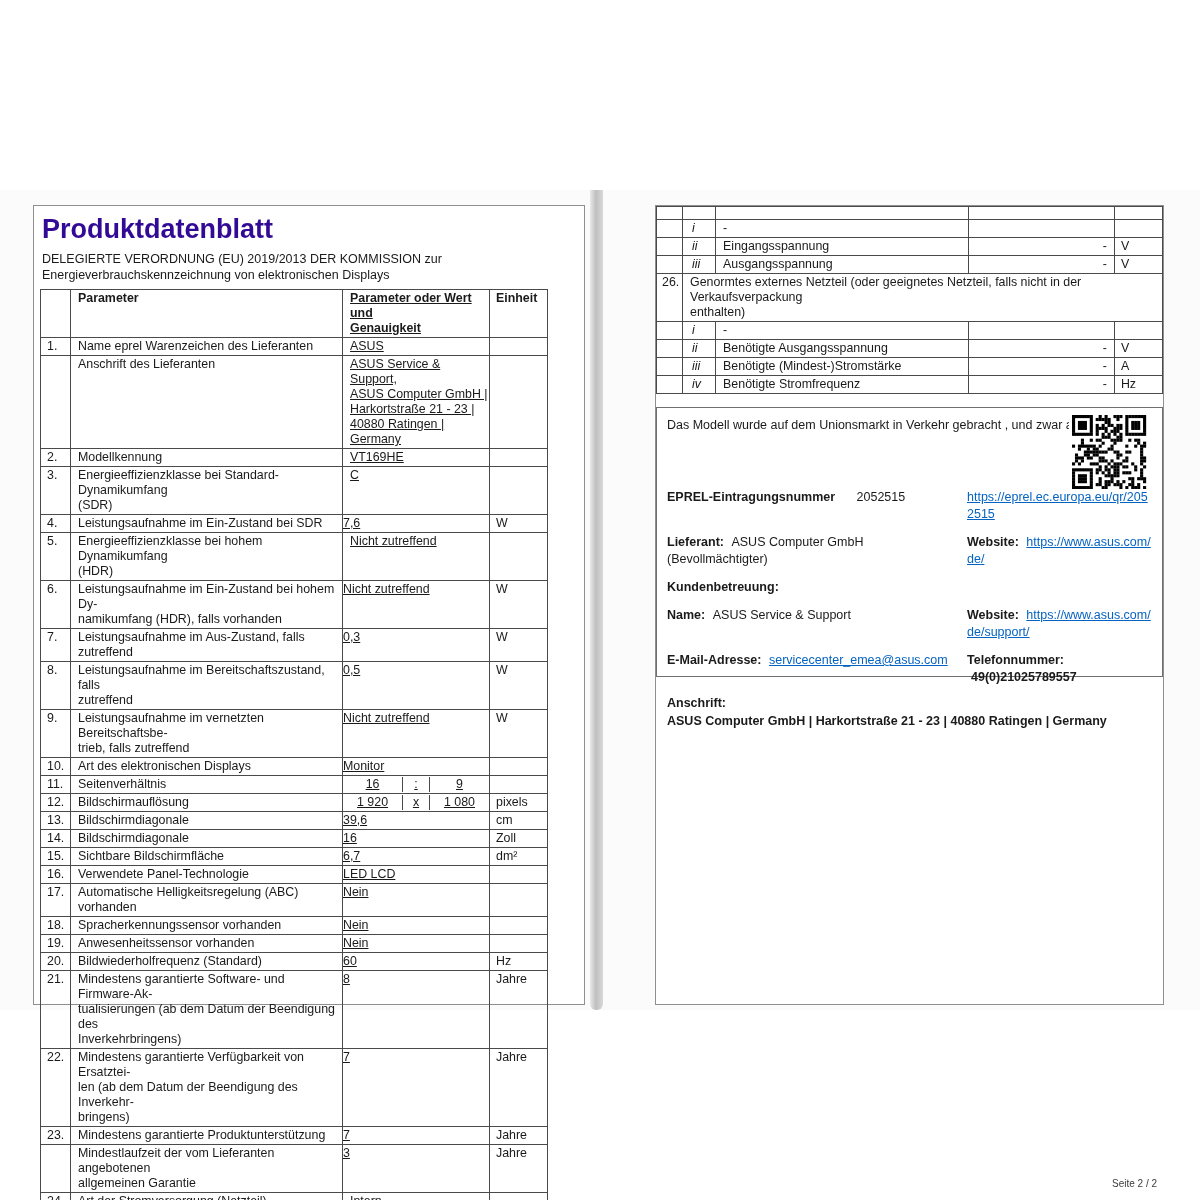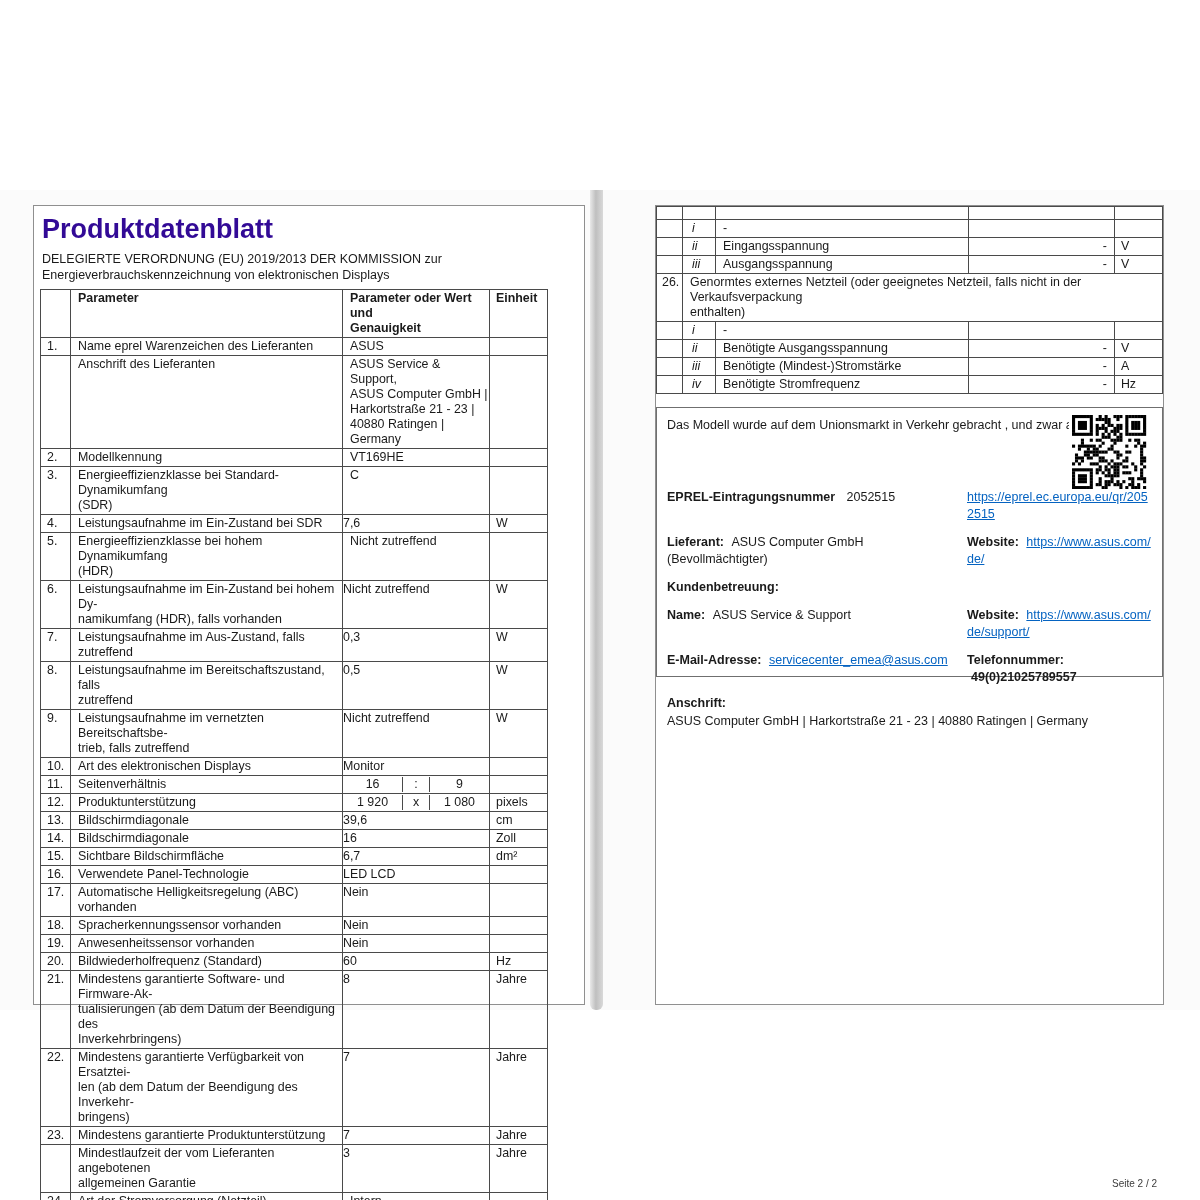--- a/index.html
+++ b/index.html
@@ -14,21 +14,21 @@
   .doc-title{color:#320a96;font-size:27px;font-weight:bold;margin:2px 0 6px 2px;letter-spacing:0;}
   .doc-subtitle{font-size:12.5px;line-height:16px;margin:0 0 6px 2px;white-space:pre-line;}
   table{border-collapse:collapse;table-layout:fixed;}
   #t1{width:507px;margin-left:0;}
   #t2{width:507px;}
   td,th{border:1px solid #4a4a4a;font-size:12.4px;line-height:15px;padding:1px 0;vertical-align:top;
         font-weight:normal;text-align:left;overflow:hidden;}
   th{font-weight:bold;}
   .c-num{width:30px;padding-left:6px;box-sizing:border-box;}
   .c-param{width:272px;padding-left:7px;padding-right:4px;box-sizing:border-box;white-space:pre-line;}
-  .c-val{width:147px;box-sizing:border-box;}
+  .c-val{width:147px;box-sizing:border-box;text-decoration:underline;}
   .c-unit{width:58px;padding-left:6px;box-sizing:border-box;}
   .val-left{padding-left:7px;}
   .val-right{padding-right:7px;}
   .triple{display:flex;width:100%;height:100%;}
   .triple span{display:block;text-align:center;}
   .triple .t-a{width:41%;}
   .triple .t-b{width:18%;border-left:1px solid #4a4a4a;border-right:1px solid #4a4a4a;}
   .triple .t-c{width:41%;}
   .page-footer{position:absolute;font-size:10px;color:#3c3c3c;}
   #footer1{right:44px;top:1004px;margin-left:6px;}
@@ -45,21 +45,21 @@
     border:1px solid #6f6f6f;box-sizing:border-box;padding:8px 10px;font-size:12.5px;line-height:17px;}
   .ib-row{display:flex;margin-top:9px;}
   .ib-left{width:300px;flex:0 0 300px;}
   .ib-right{flex:1;min-width:0;}
   .lbl{font-weight:bold;}
   a.doclink{color:#0563c1;text-decoration:underline;overflow-wrap:anywhere;word-break:break-all;cursor:pointer;}
   #market-sentence{padding-right:0;margin-top:1px;}
   #qr-box{position:absolute;top:7px;right:13px;width:80px;height:74px;background:#ffffff;}
   #qr-box svg{display:block;width:80px;height:74px;}
   .mt2{margin-top:11px;}
-  .addr-line{margin-top:1px;}
+  .addr-line{margin-top:1px;font-weight:bold;}
 </style>
 </head>
 <body>
 
 <div id="stage">
   <div id="viewer-band"></div>
   <div id="page-gap-bar"></div>
 
   <div class="page" id="page1">
     <div class="doc-title">Produktdatenblatt</div>
@@ -157,21 +157,21 @@
               <div class="triple">
                 <span class="t-a">16</span>
                 <span class="t-b">:</span>
                 <span class="t-c">9</span>
               </div>
             </td>
             <td class="c-unit"></td>
           </tr>
           <tr>
             <td class="c-num">12.</td>
-            <td class="c-param">Produktunterstützung</td>
+            <td class="c-param">Bildschirmauflösung</td>
             <td class="c-val">
               <div class="triple">
                 <span class="t-a">1 920</span>
                 <span class="t-b">x</span>
                 <span class="t-c">1 080</span>
               </div>
             </td>
             <td class="c-unit">pixels</td>
           </tr>
           <tr>
@@ -626,21 +626,21 @@
             <rect x="20" y="24" width="1.05" height="1.05" fill="#000"></rect>
             <rect x="21" y="24" width="1.05" height="1.05" fill="#000"></rect>
             <rect x="22" y="24" width="1.05" height="1.05" fill="#000"></rect>
             <rect x="24" y="24" width="1.05" height="1.05" fill="#000"></rect>
           </svg>
         </div>
 
       <div class="ib-row" style="margin-top:55px;">
         <div class="ib-left">
           <span class="lbl">EPREL-Eintragungsnummer</span>
-          <span style="margin-left:8px;">2052515</span>
+          <span style="margin-left:18px;">2052515</span>
         </div>
         <div class="ib-right">
           <a class="doclink">https://eprel.ec.europa.eu/qr/2052515</a>
         </div>
       </div>
 
       <div class="ib-row mt2">
         <div class="ib-left">
           <span class="lbl">Lieferant:</span>
           <span style="margin-left:4px;">ASUS Computer GmbH (Bevollmächtigter)</span>

